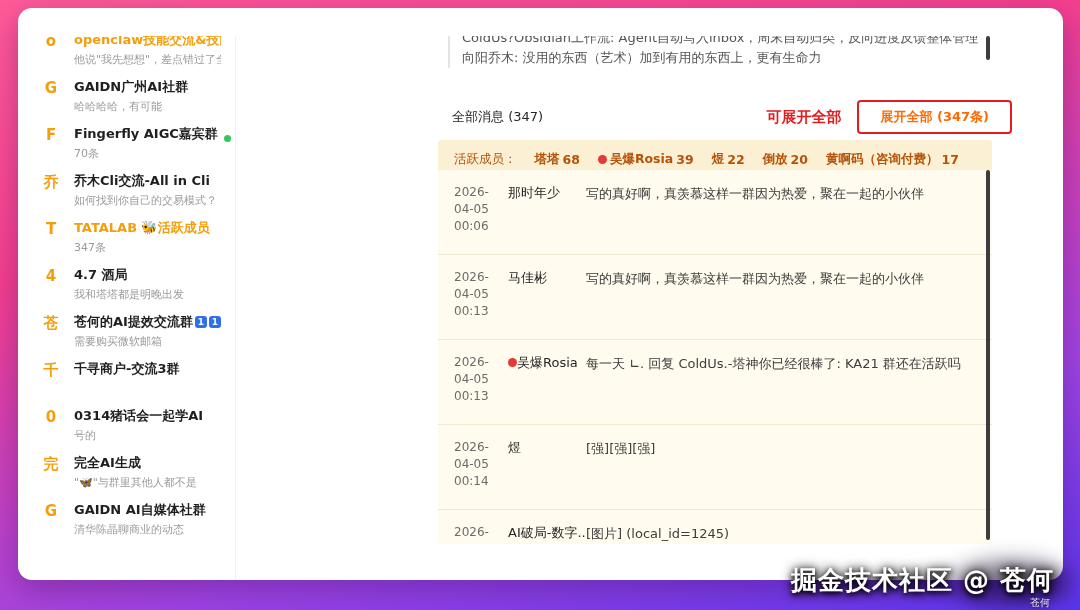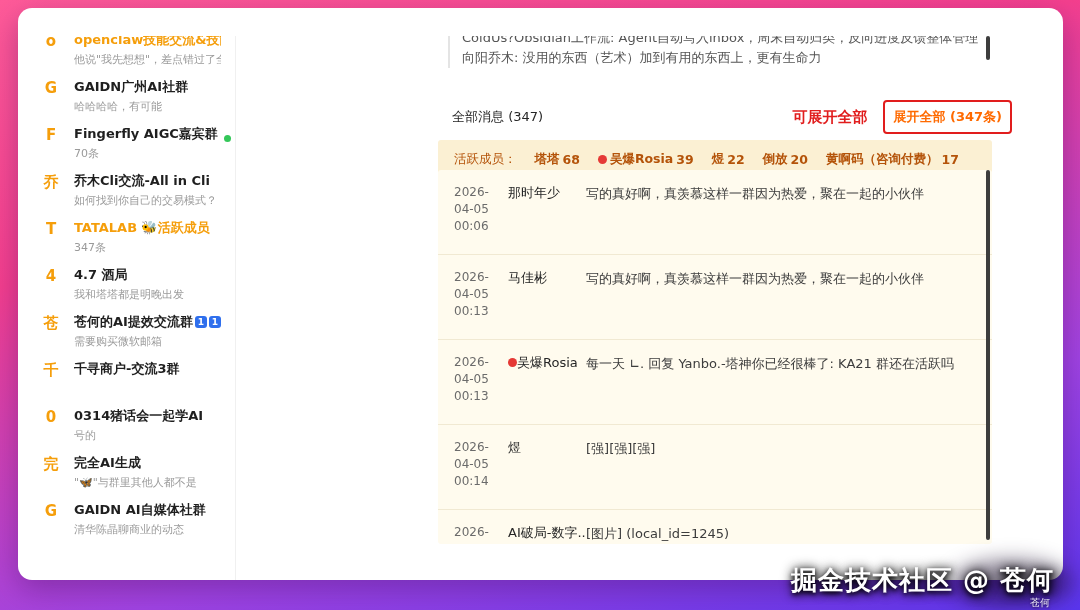--- a/index.html
+++ b/index.html
@@ -36,21 +36,21 @@
   .green-dot{position:absolute;right:4px;top:14px;width:7px;height:7px;border-radius:50%;background:var(--green-dot);}
   .badge{display:inline-block;background:#2f6fed;color:#fff;font-size:9px;font-weight:700;width:12px;height:12px;line-height:12px;text-align:center;border-radius:3px;margin-left:2px;vertical-align:1px;}
 
   
   .main{position:absolute;left:420px;top:0;width:554px;bottom:0;}
   .quote{margin:-8px 0 0 10px;border-left:2px solid #e4e4e4;padding-left:12px;color:#555;font-size:13px;line-height:20px;}
   .quote-line{white-space:nowrap;overflow:hidden;}
   .header-row{position:absolute;left:2px;right:-20px;top:64px;height:34px;display:flex;align-items:center;margin-left:12px;}
   .header-title{font-size:13px;color:#262626;}
   .annotation{margin-left:auto;margin-right:16px;color:var(--accent-red);font-weight:700;font-size:15px;}
-  .expand-btn{border:2px solid var(--accent-red);border-radius:4px;background:#fff;padding:6px 8px;color:var(--expand-orange);font-size:13px;font-weight:600;cursor:pointer;font-family:inherit;}
+  .expand-btn{border:2px solid var(--accent-red);border-radius:4px;background:#fff;padding:6px 21px;color:var(--expand-orange);font-size:13px;font-weight:600;cursor:pointer;font-family:inherit;}
   .members{position:absolute;left:0;right:0;top:104px;height:38px;background:#fbf0d3;border-radius:3px;display:flex;align-items:center;gap:18px;padding:0 16px;font-size:12.5px;color:var(--member-orange);white-space:nowrap;overflow:hidden;}
   .member{display:inline-flex;align-items:center;gap:3px;font-weight:600;justify-content:flex-end;}
   .red-dot{display:inline-block;width:9px;height:9px;border-radius:50%;background:#e53935;flex:none;}
   .messages{position:absolute;left:0;right:0;top:134px;bottom:36px;background:#fffbee;border-radius:3px;overflow:hidden;}
   .msg-row{display:flex;height:85px;padding:14px 16px 0 16px;border-bottom:1px solid #f1e9d2;}
   .msg-time{flex:none;width:54px;font-size:12px;color:#6b6b6b;line-height:17px;word-break:break-word;}
   .msg-name{flex:none;width:78px;font-size:13px;color:#262626;line-height:17px;padding-right:6px;white-space:nowrap;overflow:hidden;}
   .msg-text{flex:1;font-size:13px;color:#3d3d3d;line-height:19px;overflow:hidden;}
   .sb{position:absolute;width:4px;background:#3d3d3d;border-radius:2px;right:2px;}
   .sb-top{top:0;height:24px;}
@@ -209,21 +209,21 @@
 
         <div class="msg-row">
           <div class="msg-time"><span>2026-04-05</span> <span>00:13</span></div>
           <div class="msg-name">马佳彬</div>
           <div class="msg-text">写的真好啊，真羡慕这样一群因为热爱，聚在一起的小伙伴</div>
         </div>
 
         <div class="msg-row">
           <div class="msg-time"><span>2026-04-05</span> <span>00:13</span></div>
           <div class="msg-name"><span class="red-dot"></span><span>吴爆Rosia</span></div>
-          <div class="msg-text">每一天 ∟. 回复 Yanbo.-塔神你已经很棒了: KA21 群还在活跃吗</div>
+          <div class="msg-text">每一天 ∟. 回复 ColdUs.-塔神你已经很棒了: KA21 群还在活跃吗</div>
         </div>
 
         <div class="msg-row">
           <div class="msg-time"><span>2026-04-05</span> <span>00:14</span></div>
           <div class="msg-name">煜</div>
           <div class="msg-text">[强][强][强]</div>
         </div>
 
         <div class="msg-row">
           <div class="msg-time"><span>2026-04-05</span> <span>00:14</span></div>

